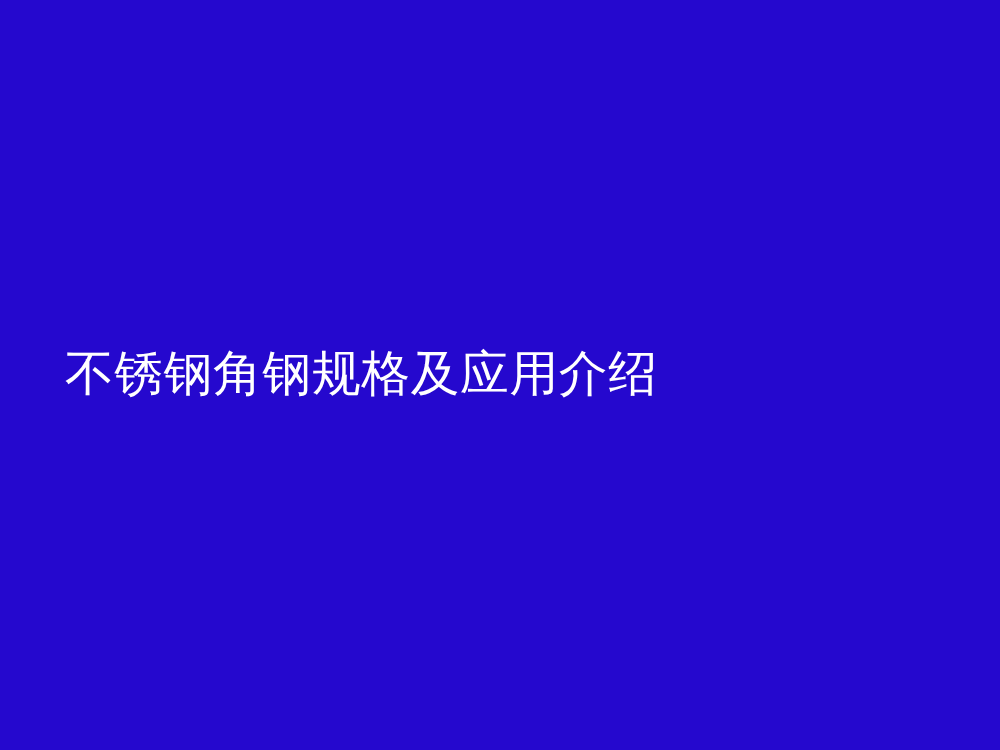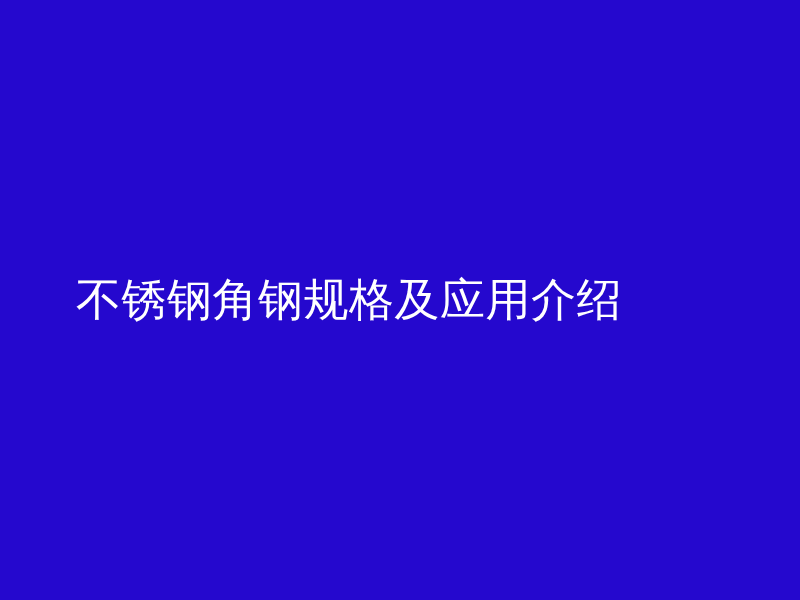--- a/index.html
+++ b/index.html
@@ -39,26 +39,26 @@
     align-items: center;
     justify-content: flex-start;
     pointer-events: none;
   }
 
   .headline {
     display: block;
     margin: 0;
     padding: 0;
     position: absolute;
-    left: 76px;
+    left: 52px;
     top: 266px;
     width: 690px;
     color: #ffffff;
     font-family: "DejaVu Sans", "Liberation Sans", sans-serif;
-    font-size: 45px;
+    font-size: 39px;
     font-weight: 400;
     line-height: 68px;
     letter-spacing: 0.5px;
     white-space: nowrap;
     text-rendering: geometricPrecision;
     -webkit-font-smoothing: antialiased;
   }
 </style>
 </head>
 <body>

